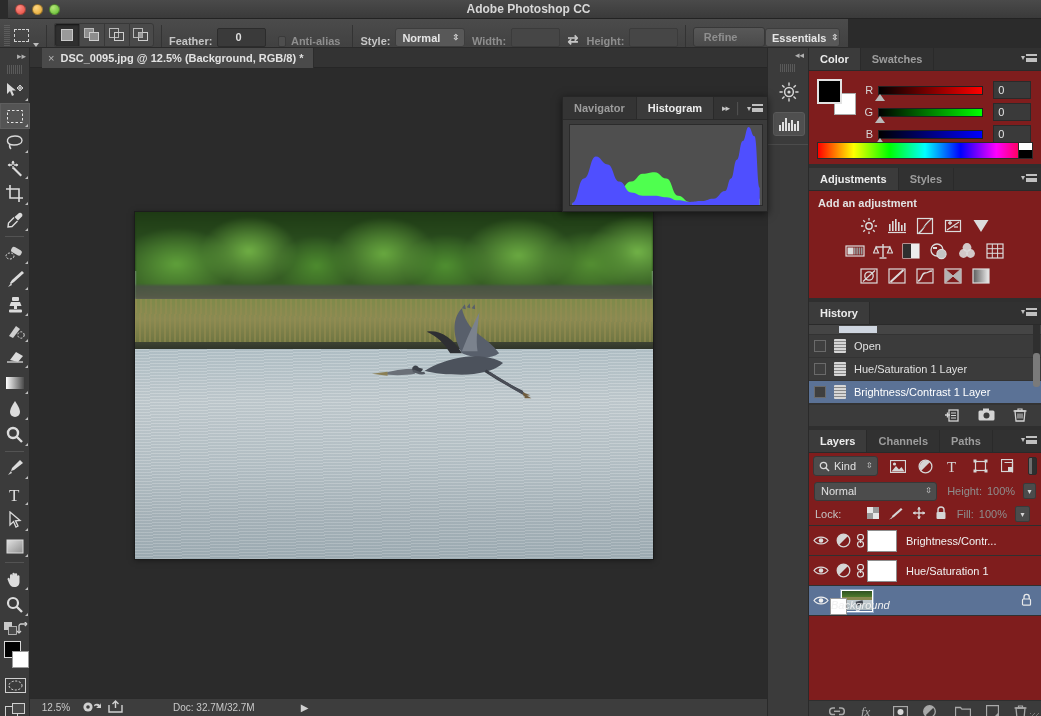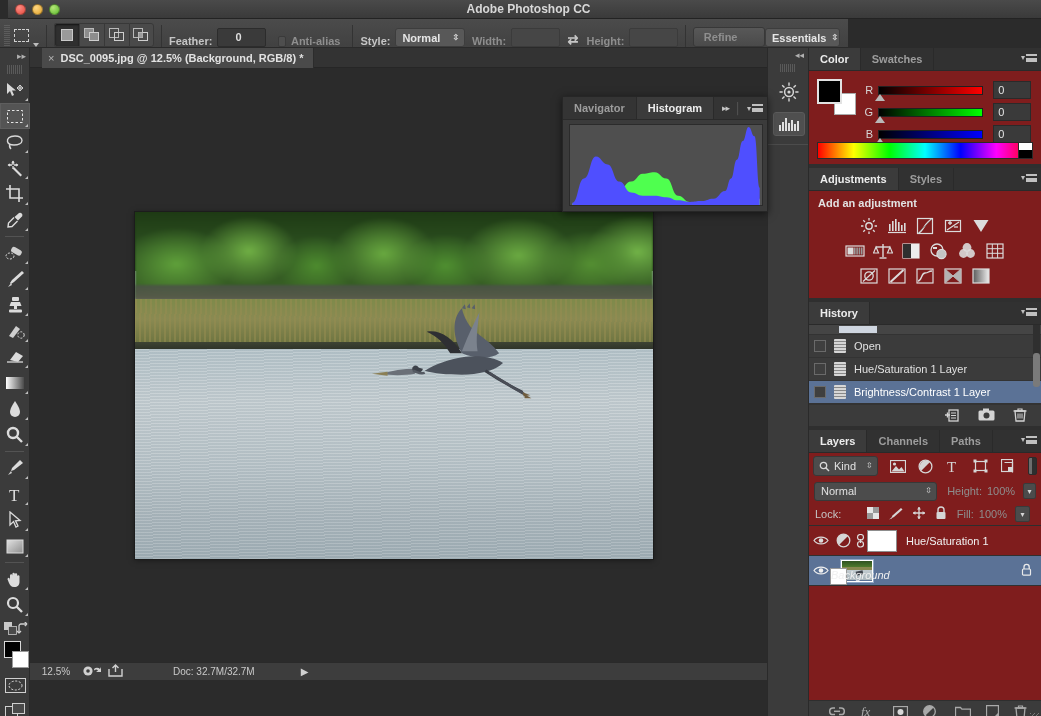--- a/index.html
+++ b/index.html
@@ -147,21 +147,21 @@
     background:linear-gradient(#3e4434,#2b3026); filter:blur(.6px);}
   .water { position:absolute; left:0; top:39.5%; width:100%; height:60.5%;
     background:linear-gradient(#b4c2c8 0%, #c3ccd0 25%, #b7c2c7 55%, #a8b4ba 80%, #9fadb4 100%);}
   .ripples { position:absolute; left:0; top:39.5%; width:100%; height:60.5%;
     background:repeating-linear-gradient(178deg, rgba(255,255,255,.28) 0 1px, rgba(120,140,150,.16) 1px 3px);
     opacity:.55;}
   .heron { position:absolute; left:45%; top:26%; width:34%; height:34%; }
 
   
   .statusbar {
-    position:absolute; left:30px; top:662px; width:737px; height:18px;
+    position:absolute; left:30px; top:698px; width:737px; height:18px;
     background:#3d3d3d; border-top:1px solid #2a2a2a;
     display:flex; align-items:center; font-size:10px; color:#c9c9c9;
   }
   .statusbar .zoom { width:52px; text-align:center; }
   .sb-ico { margin-right:4px; color:#d0d0d0; }
   .sb-doc { margin-left:46px; }
   .sb-arrow { margin-left:46px; color:#d0d0d0; }
 
   
   .dockstrip {
@@ -1006,20 +1006,43 @@
               </svg>
           </span>
           <span class="linkico">
             <svg width="9" height="14" viewBox="0 0 9 14">
                 <rect x="1.5" y="0.5" width="6" height="5.5" rx="2.7" fill="none" stroke="#dcdcdc" stroke-width="1.2"></rect>
                 <rect x="1.5" y="7.5" width="6" height="5.5" rx="2.7" fill="none" stroke="#dcdcdc" stroke-width="1.2"></rect>
                 <path d="M4.5 5 v4" stroke="#dcdcdc" stroke-width="1.2"></path>
               </svg>
           </span>
           <span class="lthumb-white"></span>
+          <span class="lname">Brightness/Contr...</span>
+        </div>
+        <div class="lay-row">
+          <span class="eye">
+            <svg width="16" height="11" viewBox="0 0 16 11">
+                <path d="M1 5.5 C4 1 12 1 15 5.5 C12 10 4 10 1 5.5 Z" fill="none" stroke="#dcdcdc" stroke-width="1.2"></path>
+                <circle cx="8" cy="5.5" r="2.3" fill="#dcdcdc"></circle>
+              </svg>
+          </span>
+          <span class="adjico">
+            <svg width="15" height="15" viewBox="0 0 15 15">
+                <circle cx="7.5" cy="7.5" r="6.3" fill="none" stroke="#d6d6d6" stroke-width="1.3"></circle>
+                <path d="M3 12 A6.3 6.3 0 0 1 12 3 Z" fill="#d6d6d6"></path>
+              </svg>
+          </span>
+          <span class="linkico">
+            <svg width="9" height="14" viewBox="0 0 9 14">
+                <rect x="1.5" y="0.5" width="6" height="5.5" rx="2.7" fill="none" stroke="#dcdcdc" stroke-width="1.2"></rect>
+                <rect x="1.5" y="7.5" width="6" height="5.5" rx="2.7" fill="none" stroke="#dcdcdc" stroke-width="1.2"></rect>
+                <path d="M4.5 5 v4" stroke="#dcdcdc" stroke-width="1.2"></path>
+              </svg>
+          </span>
+          <span class="lthumb-white"></span>
           <span class="lname">Hue/Saturation 1</span>
         </div>
         <div class="lay-row sel">
           <span class="eye">
             <svg width="16" height="11" viewBox="0 0 16 11">
                 <path d="M1 5.5 C4 1 12 1 15 5.5 C12 10 4 10 1 5.5 Z" fill="none" stroke="#f0f0f0" stroke-width="1.2"></path>
                 <circle cx="8" cy="5.5" r="2.3" fill="#f0f0f0"></circle>
               </svg>
           </span>
           <span style="width:8px"></span>

